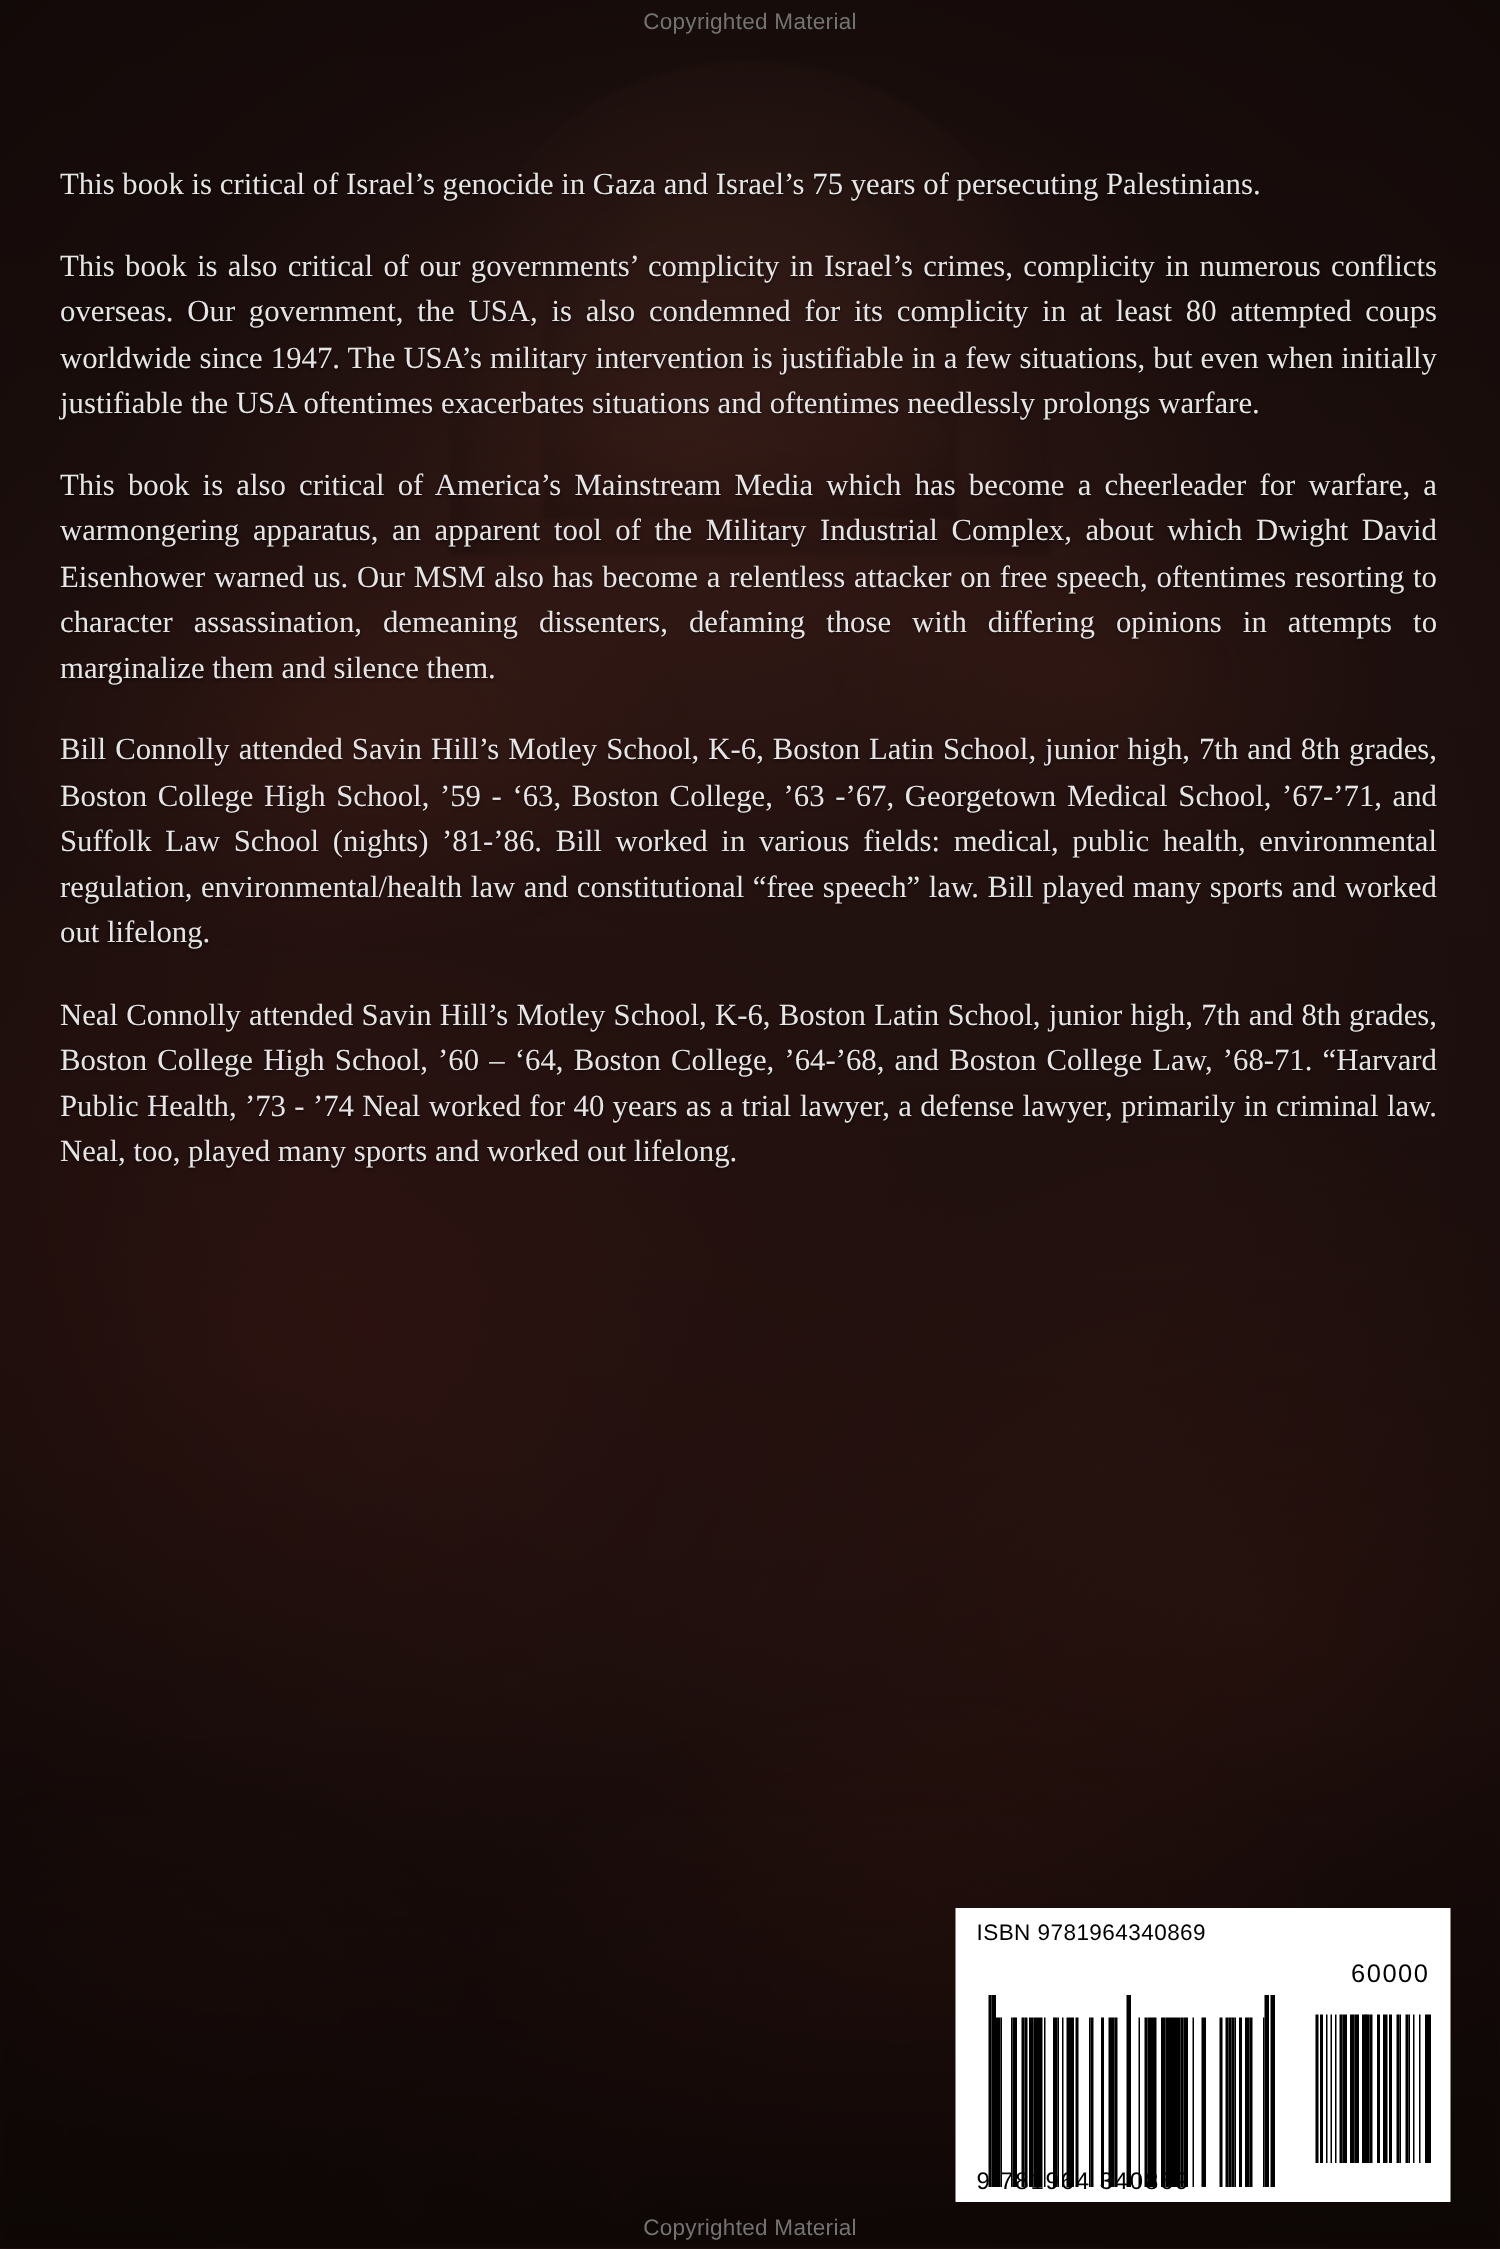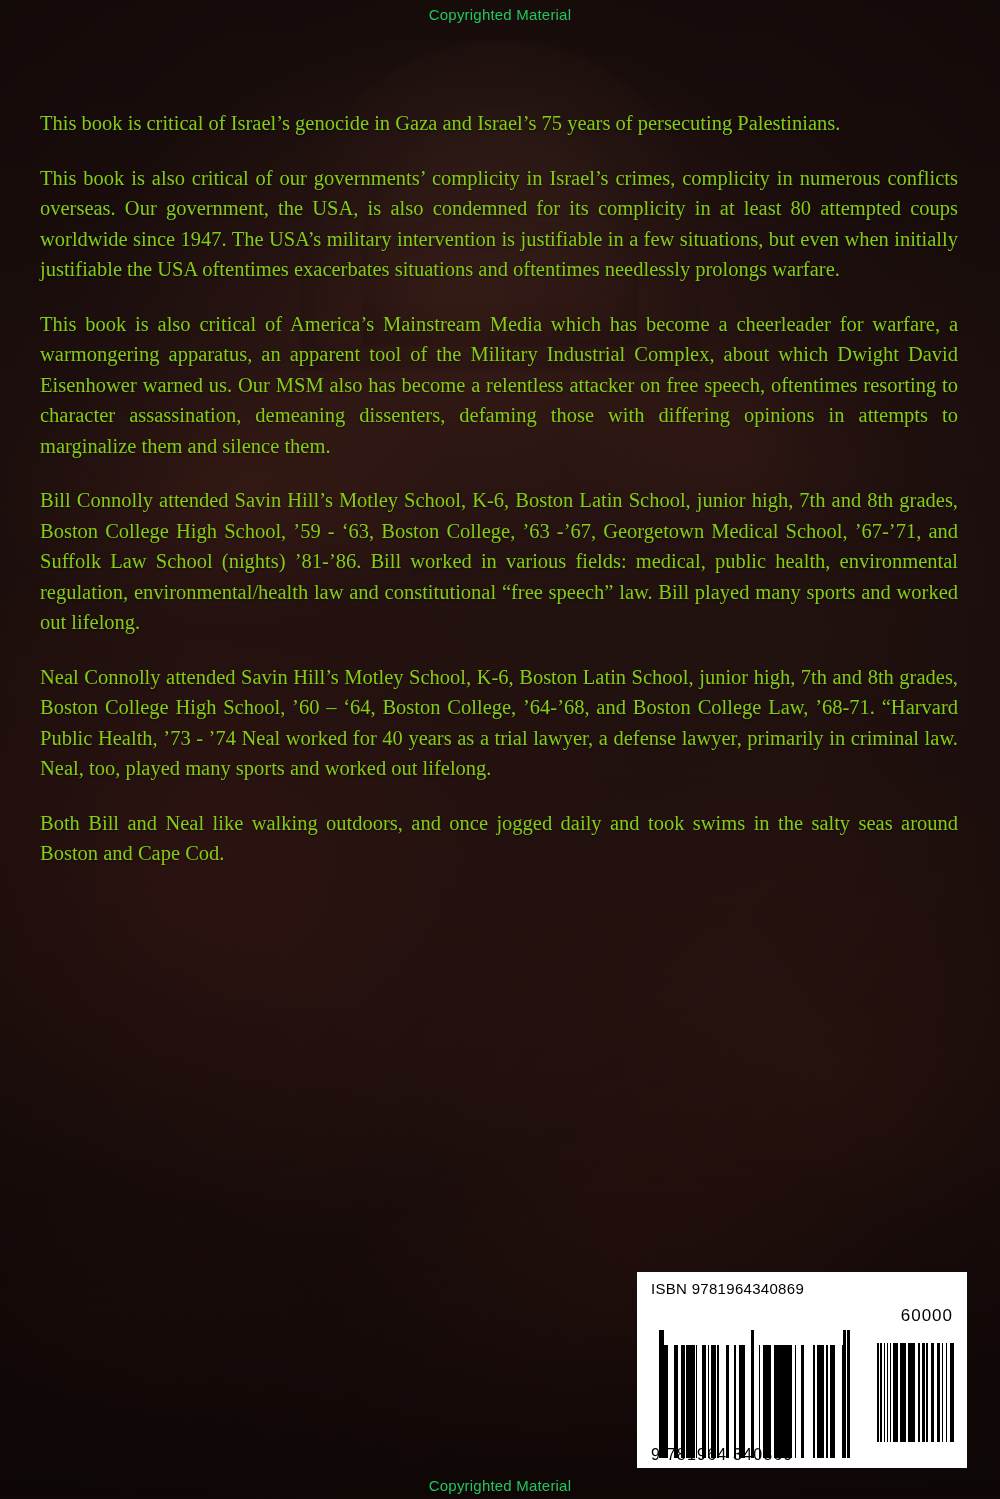--- a/index.html
+++ b/index.html
@@ -85,21 +85,21 @@
 
   
   .copyright {
     position: absolute;
     left: 0;
     width: 1000px;
     text-align: center;
     font-family: "Liberation Sans", sans-serif;
     font-size: 15px;
     letter-spacing: 0.2px;
-    color: #22c55e;
+    color: #737373;
   }
   .copyright.top { top: 6px; }
   .copyright.bottom { bottom: 5px; }
 
   
   .content {
     position: absolute;
     left: 40px;
     top: 108px;
     width: 918px;
@@ -112,21 +112,21 @@
     margin: 0 0 34px 0;
     font-weight: normal;
     text-shadow: 0 1px 3px rgba(0,0,0,0.6);
   }
   .para {
     font-size: 20.5px;
     line-height: 30.5px;
     text-align: justify;
     text-justify: inter-word;
     margin: 0 0 24px 0;
-    color: #84cc16;
+    color: #e5e5e5;
     text-shadow: 0 1px 2px rgba(0,0,0,0.55);
   }
   .para:last-child { margin-bottom: 0; }
 
   
   .barcode-box {
     position: absolute;
     left: 637px;
     top: 1272px;
     width: 330px;
@@ -186,21 +186,20 @@
   <div class="bg-darken"></div>
 
   <div class="copyright top">Copyrighted Material</div>
 
   <div class="content">
     <p class="para">This book is critical of Israel’s genocide in Gaza and Israel’s 75 years of persecuting Palestinians.</p>
     <p class="para">This book is also critical of our governments’ complicity in Israel’s crimes, complicity in numerous conflicts overseas. Our government, the USA, is also condemned for its complicity in at least 80 attempted coups worldwide since 1947. The USA’s military intervention is justifiable in a few situations, but even when initially justifiable the USA oftentimes exacerbates situations and oftentimes needlessly prolongs warfare.</p>
     <p class="para">This book is also critical of America’s Mainstream Media which has become a cheerleader for warfare, a warmongering apparatus, an apparent tool of the Military Industrial Complex, about which Dwight David Eisenhower warned us. Our MSM also has become a relentless attacker on free speech, oftentimes resorting to character assassination, demeaning dissenters, defaming those with differing opinions in attempts to marginalize them and silence them.</p>
     <p class="para">Bill Connolly attended Savin Hill’s Motley School, K-6, Boston Latin School, junior high, 7th and 8th grades, Boston College High School, ’59 - ‘63, Boston College, ’63 -’67, Georgetown Medical School, ’67-’71, and Suffolk Law School (nights) ’81-’86. Bill worked in various fields: medical, public health, environmental regulation, environmental/health law and constitutional “free speech” law. Bill played many sports and worked out lifelong.</p>
     <p class="para">Neal Connolly attended Savin Hill’s Motley School, K-6, Boston Latin School, junior high, 7th and 8th grades, Boston College High School, ’60 – ‘64, Boston College, ’64-’68, and Boston College Law, ’68-71. “Harvard Public Health, ’73 - ’74 Neal worked for 40 years as a trial lawyer, a defense lawyer, primarily in criminal law. Neal, too, played many sports and worked out lifelong.</p>
-    <p class="para">Both Bill and Neal like walking outdoors, and once jogged daily and took swims in the salty seas around Boston and Cape Cod.</p>
   </div>
 
   <div class="barcode-box">
     <div class="isbn-text">ISBN 9781964340869</div>
     <div class="ean5">60000</div>
     <div class="bars ean13-bars" id="ean13-bars">
         <span style="width:2px;height:100%;background:transparent;"></span>
         <span style="width:2px;height:100%;background:#000;"></span>
         <span style="width:3px;height:100%;background:#000;"></span>
         <span style="width:3px;height:88%;background:#000;"></span>

